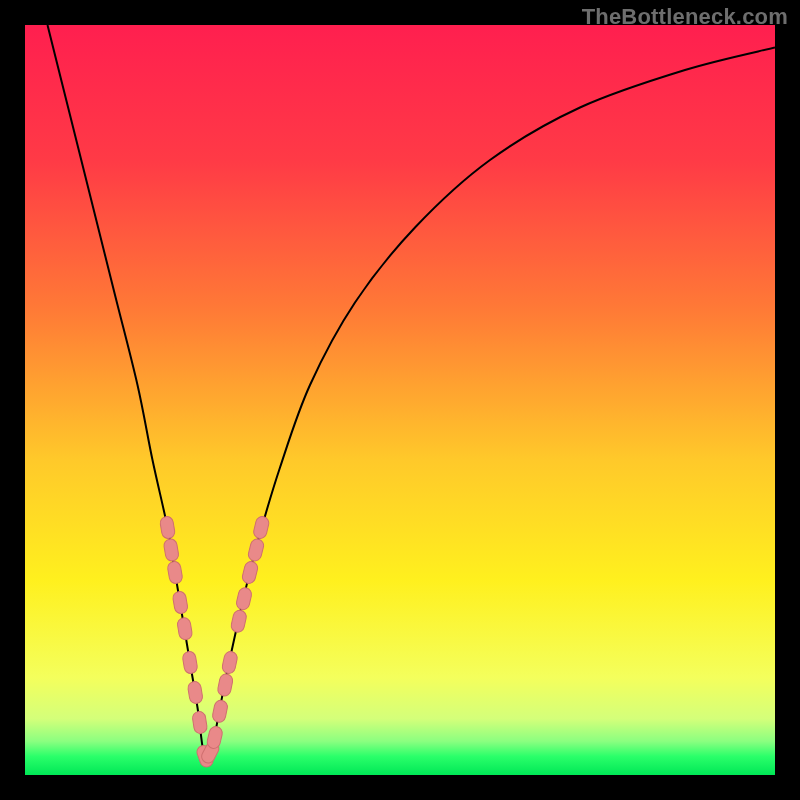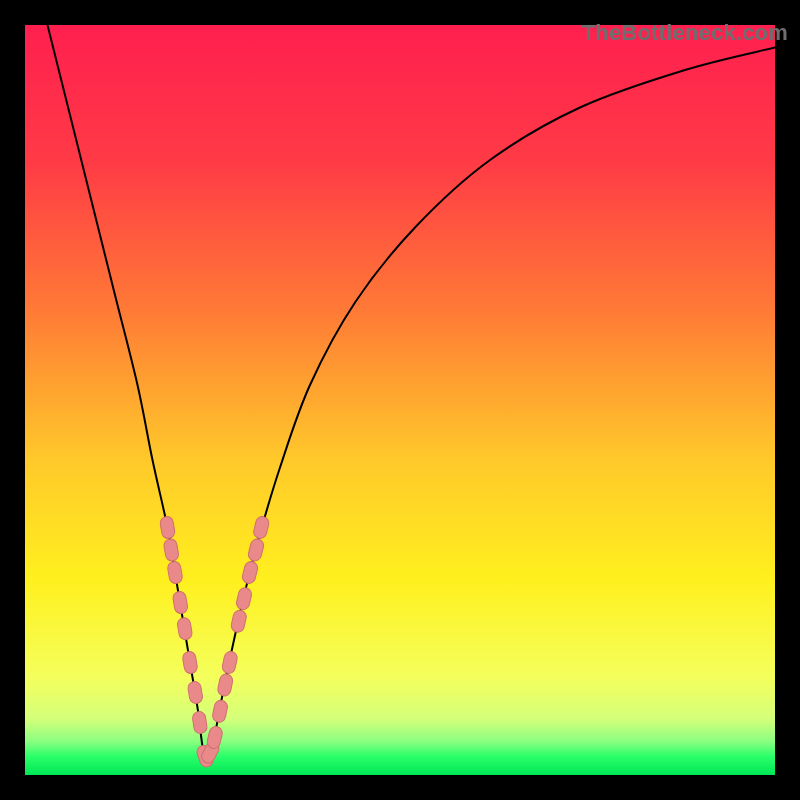--- a/index.html
+++ b/index.html
@@ -27,21 +27,21 @@
   .gradient {
     position: absolute;
     inset: 0;
   }
   .curves {
     position: absolute;
     inset: 0;
   }
   .watermark {
     position: absolute;
-    top: 20px;
+    top: 4px;
     right: 12px;
     font-family: Arial, Helvetica, sans-serif;
     font-size: 22px;
     font-weight: 600;
     color: #6e6e6e;
     letter-spacing: 0.2px;
     user-select: none;
   }
 </style>
 </head>

